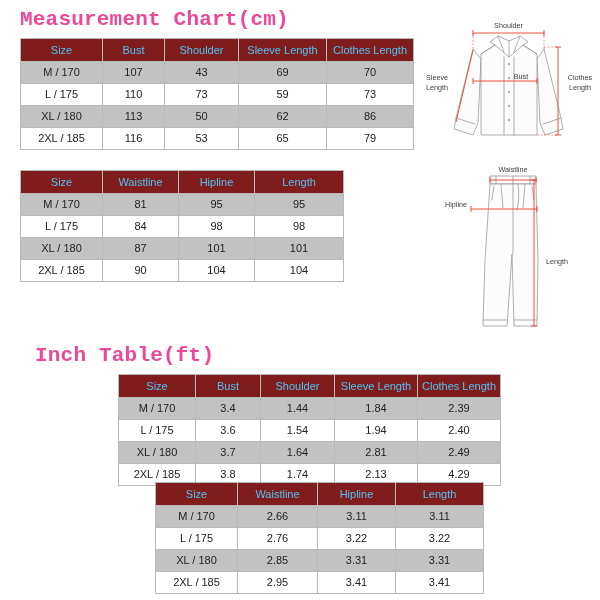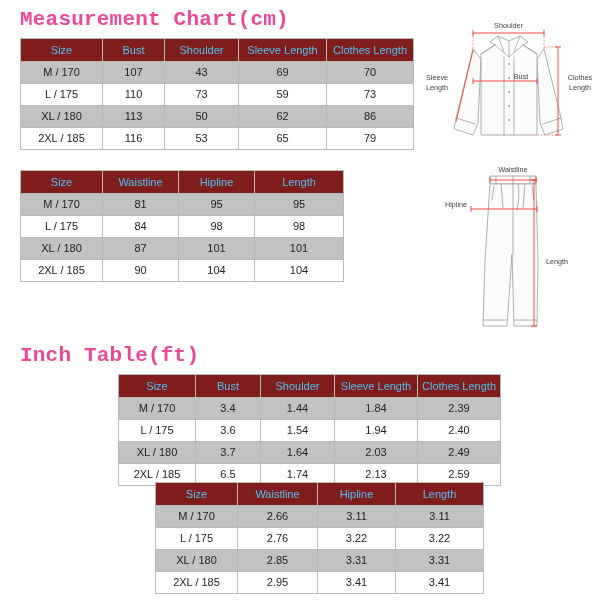--- a/index.html
+++ b/index.html
@@ -23,21 +23,21 @@
   
   .section-title {
     position: absolute;
     font-family: Liberation Mono, monospace;
     font-weight: bold;
     color: #ec4899;
     letter-spacing: 0.2px;
     white-space: nowrap;
   }
   #title-cm  { left: 20px; top: 8px;   font-size: 21px; }
-  #title-in  { left: 20px; top: 344px; font-size: 21px; }
+  #title-in  { left: 35px; top: 344px; font-size: 21px; }
 
   
   table.mchart {
     position: absolute;
     border-collapse: collapse;
     table-layout: fixed;
     background: #ffffff;
   }
   table.mchart th,
   table.mchart td {
@@ -345,29 +345,29 @@
         <td class="size">L / 175</td>
         <td class="num">3.6</td>
         <td class="num">1.54</td>
         <td class="num">1.94</td>
         <td class="num">2.40</td>
       </tr>
       <tr class="shade">
         <td class="size">XL / 180</td>
         <td class="num">3.7</td>
         <td class="num">1.64</td>
-        <td class="num">2.03</td>
+        <td class="num">2.81</td>
         <td class="num">2.49</td>
       </tr>
       <tr class="plain">
         <td class="size">2XL / 185</td>
-        <td class="num">6.5</td>
+        <td class="num">3.8</td>
         <td class="num">1.74</td>
         <td class="num">2.13</td>
-        <td class="num">2.59</td>
+        <td class="num">4.29</td>
       </tr>
     </tbody>
   </table>
 
   <table class="mchart" id="table-in-bottom">
     <colgroup>
       <col style="width:82px">
         <col style="width:80px">
         <col style="width:78px">
         <col style="width:88px">

